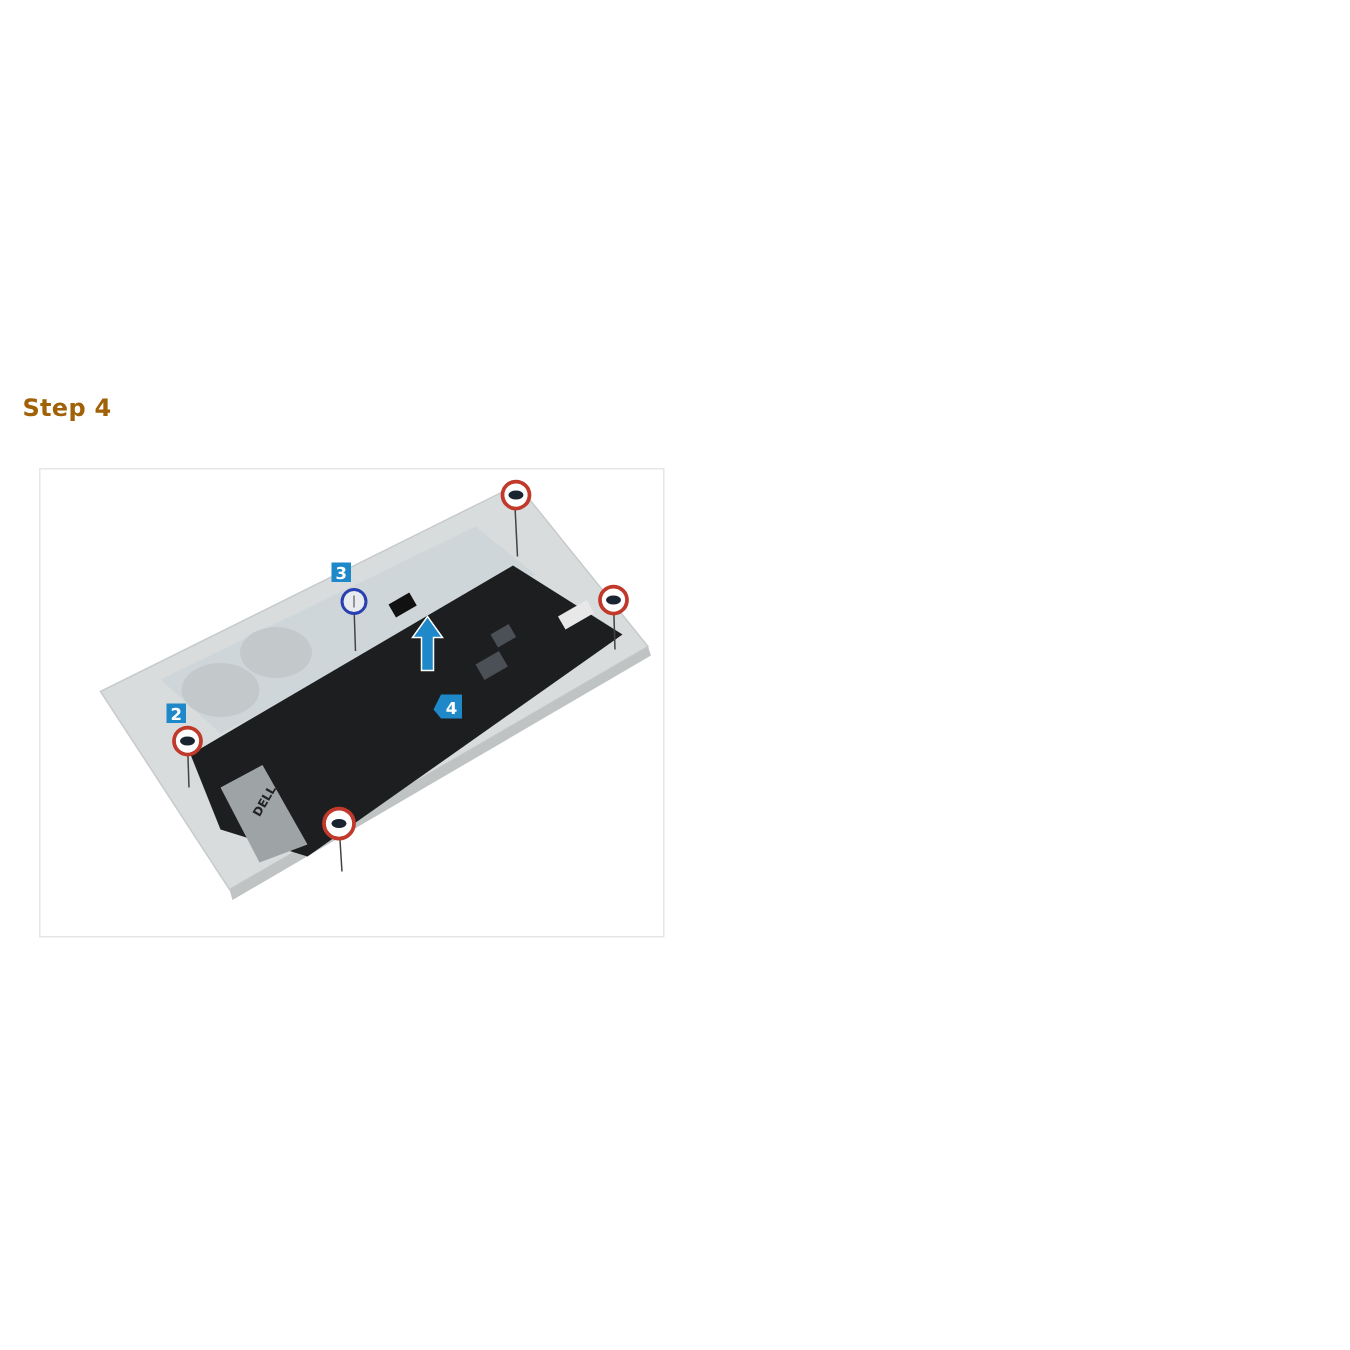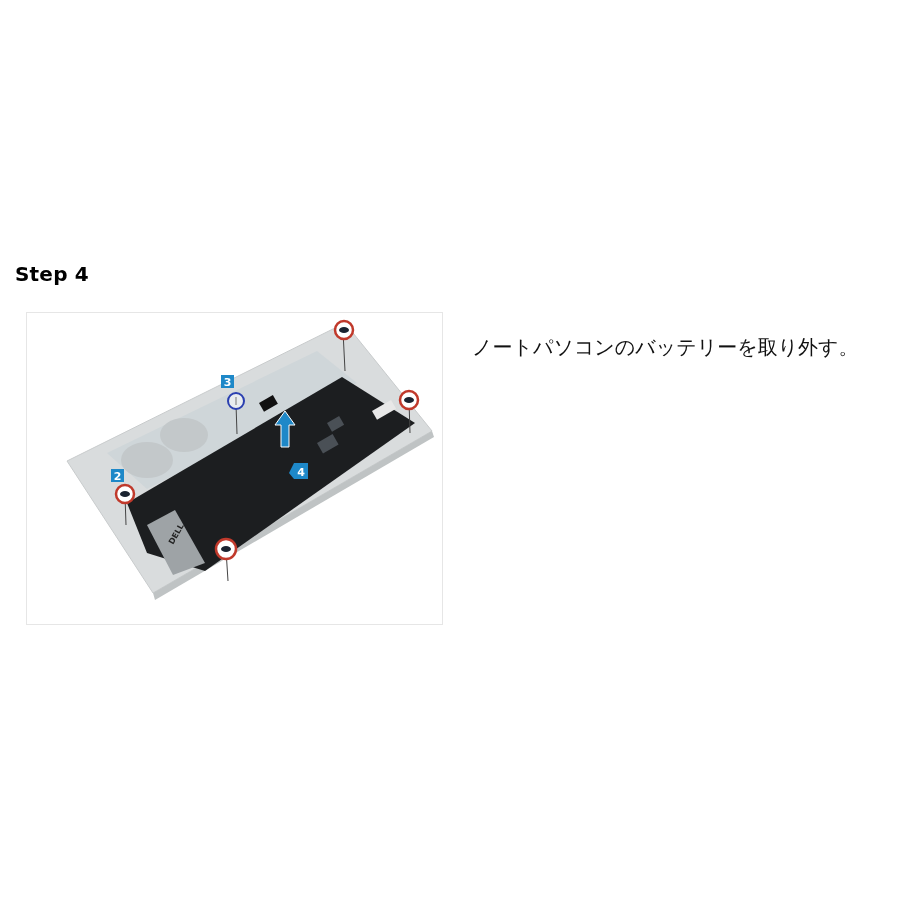--- a/index.html
+++ b/index.html
@@ -1,19 +1,19 @@
 <!DOCTYPE html>
 <html><head>
 <meta charset="utf-8">
 <style>
   html, body { margin:0; padding:0; background:#ffffff; }
   body { width:900px; height:900px; position:relative; overflow:hidden;
          font-family:"DejaVu Sans", sans-serif; color:#222; }
-  .step-title { position:absolute; left:15px; top:262px; font-size:20px; font-weight:bold;
-                color:#000000; font-family:"DejaVu Sans", sans-serif; letter-spacing:0.2px; }
+  .step-title { position:absolute; left:15px; top:262px; font-size:16px; font-weight:bold;
+                color:#a16207; font-family:"DejaVu Sans", sans-serif; letter-spacing:0.2px; }
   .figure { position:absolute; left:26px; top:312px; width:417px; height:313px;
             border:1px solid #e6e6e6; box-sizing:border-box; background:#fff; overflow:hidden; }
   .figure svg { display:block; }
   .text-block { position:absolute; left:458px; top:307px; width:440px; }
   .bullet-line { position:relative; padding-left:14px; font-size:20px; line-height:27px;
                  color:#111; font-family:"DejaVu Sans", sans-serif; }
   .bullet-dot { position:absolute; left:2px; top:11px; width:6px; height:6px; border-radius:50%;
                 background:#c0392b; }
   .para { font-size:20px; line-height:27px; color:#111; padding-left:14px; margin-top:27px; }
 </style>
@@ -82,14 +82,13 @@
       <text x="200.5" y="73" fill="#fff" font-size="11" font-weight="bold" text-anchor="middle">3</text>
     </g>
     <g>
       <polygon points="262,160 267,150 281,150 281,166 267,166" fill="#1e88c8"></polygon>
       <text x="274" y="163" fill="#fff" font-size="11" font-weight="bold" text-anchor="middle">4</text>
     </g>
   </svg>
 </div>
 
 <div class="text-block">
-  <div class="para">ノートパソコンのバッテリーを取り外す。</div>
 </div>
 
 </body></html>

